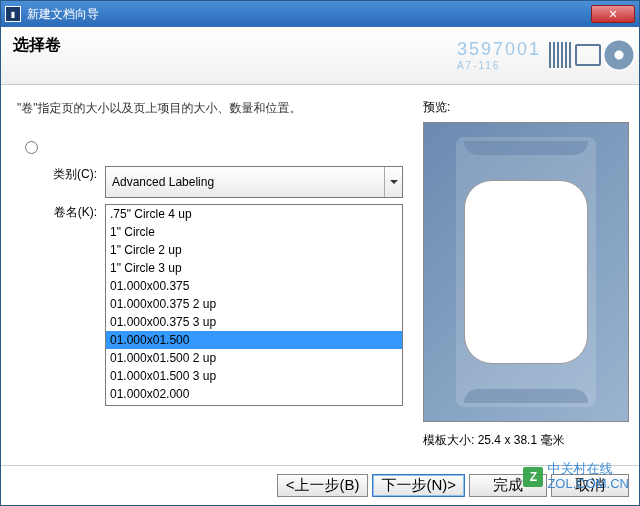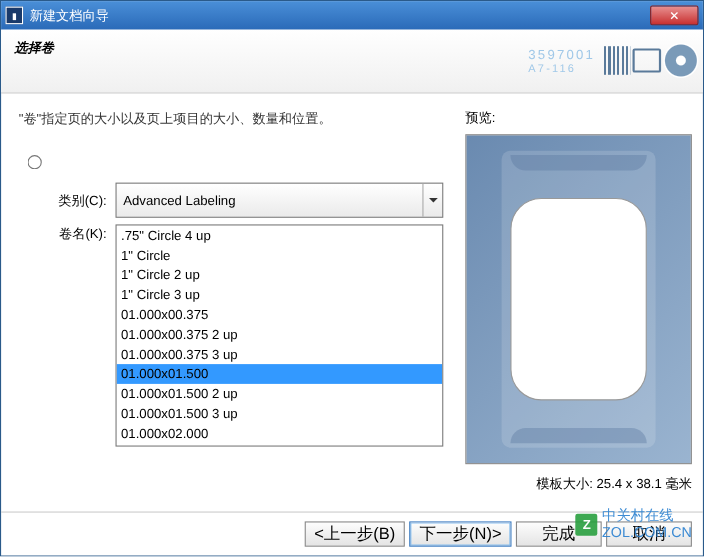--- a/index.html
+++ b/index.html
@@ -6,38 +6,38 @@
 body { background: #fff; width: 640px; height: 506px; overflow: hidden; font-size: 12px; }
 
 .window { width: 640px; height: 506px; border: 1px solid #2a5a8a; display: flex; flex-direction: column; }
 
 .titlebar { height: 26px; background: linear-gradient(to bottom, #4a8fd8, #2a6ab8); display: flex; align-items: center; padding: 0 4px; color: #fff; }
 .titlebar .icon { width: 16px; height: 16px; background: #1a3a6a; border: 1px solid #fff; margin-right: 6px; display: flex; align-items: center; justify-content: center; font-size: 8px; color: #fff; }
 .titlebar .title { flex: 1; font-size: 12px; }
 .close-btn { width: 44px; height: 18px; background: linear-gradient(to bottom, #e89090, #c83030); border: 1px solid #8a2020; border-radius: 2px; color: #fff; display: flex; align-items: center; justify-content: center; font-size: 11px; cursor: pointer; }
 
 .header { height: 58px; background: linear-gradient(to bottom, #fff, #f0f0f0); border-bottom: 1px solid #ccc; display: flex; align-items: flex-start; padding: 8px 12px; position: relative; }
-.header .subtitle { font-size: 12px; font-weight: bold; font-style: italic; }
+.header .subtitle { font-size: 16px; font-weight: bold; }
 .header .decor { position: absolute; right: 4px; top: 2px; height: 52px; width: 200px; display: flex; align-items: center; justify-content: flex-end; gap: 2px; }
-.decor .num { color: #a0c8e8; font-size: 12px; letter-spacing: 2px; margin-right: 6px; }
+.decor .num { color: #a0c8e8; font-size: 18px; letter-spacing: 2px; margin-right: 6px; }
 .decor .barcode { width: 24px; height: 26px; background: repeating-linear-gradient(90deg, #5a7a9a 0 2px, transparent 2px 4px); }
 .decor .tag { width: 26px; height: 22px; border: 2px solid #5a7a9a; border-radius: 2px; }
 .decor .disc { width: 32px; height: 32px; border-radius: 50%; background: radial-gradient(circle, #fff 0 4px, #7a9ab8 5px 14px, #fff 15px); }
 
 .body { flex: 1; padding: 14px 16px 10px 16px; display: flex; gap: 20px; position: relative; }
 
 .left { flex: 1; }
 .instructions { color: #333; line-height: 1.5; margin-bottom: 24px; }
 
 .radio-group { margin-left: 8px; margin-bottom: 12px; }
 .radio-row { display: flex; align-items: center; gap: 6px; margin: 6px 0; }
 .radio-row input { margin: 0; }
 .radio-row label { cursor: pointer; }
 
-.form-row { display: flex; align-items: center; margin: 6px 0 6px 28px; }
+.form-row { display: flex; align-items: flex-start; margin: 6px 0 6px 28px; }
 .form-row .lbl { width: 60px; text-align: right; padding-right: 8px; }
 
 .combo { position: relative; width: 298px; height: 32px; border: 1px solid #7a7a7a; background: linear-gradient(to bottom, #fff, #eaeaea); display: flex; align-items: center; padding: 0 22px 0 6px; cursor: pointer; }
 .combo .arrow { position: absolute; right: 0; top: 0; width: 18px; height: 100%; border-left: 1px solid #aaa; display: flex; align-items: center; justify-content: center; }
 .combo .arrow::after { content: ""; border: 4px solid transparent; border-top-color: #333; margin-top: 4px; }
 
 .listbox { width: 298px; height: 202px; border: 1px solid #7a7a7a; background: #fff; overflow-y: scroll; }
 .listbox .item { padding: 1px 4px; font-size: 12px; line-height: 16px; cursor: pointer; white-space: nowrap; }
 .listbox .item.selected { background: #3399ff; color: #000000; }
 .listbox::-webkit-scrollbar { width: 17px; }
@@ -46,21 +46,21 @@
 .listbox::-webkit-scrollbar-button { height: 17px; background: #e8e8e8; border: 1px solid #aaa; }
 
 .right { width: 210px; }
 .right .lbl { margin-bottom: 6px; display: block; }
 .preview-box { width: 206px; height: 300px; border: 1px solid #888; background: linear-gradient(135deg, #6a8ab0, #9ab4d0); display: flex; align-items: center; justify-content: center; padding: 14px; }
 .label-shape-outer { width: 140px; height: 270px; background: rgba(255,255,255,0.15); border-radius: 8px; display: flex; align-items: center; justify-content: center; position: relative; }
 .label-shape-outer::before, .label-shape-outer::after { content:""; position:absolute; left:8px; right:8px; height:14px; background:rgba(90,120,160,0.4); border-radius: 0 0 50px 50px; }
 .label-shape-outer::before { top:4px; }
 .label-shape-outer::after { bottom:4px; border-radius: 50px 50px 0 0; }
 .label-shape { width: 124px; height: 184px; background: #fff; border: 1px solid #999; border-radius: 28px; }
-.template-size { margin-top: 10px; text-align: right; }
+.template-size { margin-top: 10px; text-align: left; }
 
 .footer { height: 40px; border-top: 1px solid #ccc; display: flex; align-items: center; justify-content: flex-end; padding: 0 10px; gap: 0; position: relative; }
 .btn { height: 23px; min-width: 78px; padding: 0 8px; border: 1px solid #888; background: linear-gradient(to bottom, #fdfdfd, #e4e4e4); cursor: pointer; font-size: 15px; display: inline-flex; align-items: center; justify-content: center; margin-left: 4px; }
 .btn.primary { border-color: #3a7ac0; box-shadow: 0 0 0 1px #8ac0f0 inset; }
 .watermark { position: absolute; right: 10px; bottom: 14px; display: flex; align-items: center; gap: 4px; opacity: 0.9; pointer-events: none; }
 .watermark .z { width: 20px; height: 20px; background: #2aa040; color: #fff; font-weight: bold; display: flex; align-items: center; justify-content: center; border-radius: 2px; font-size: 12px; }
 .watermark .txt { color: #2a80d0; font-size: 13px; line-height: 1.1; }
 </style>
 </head>
 <body>

